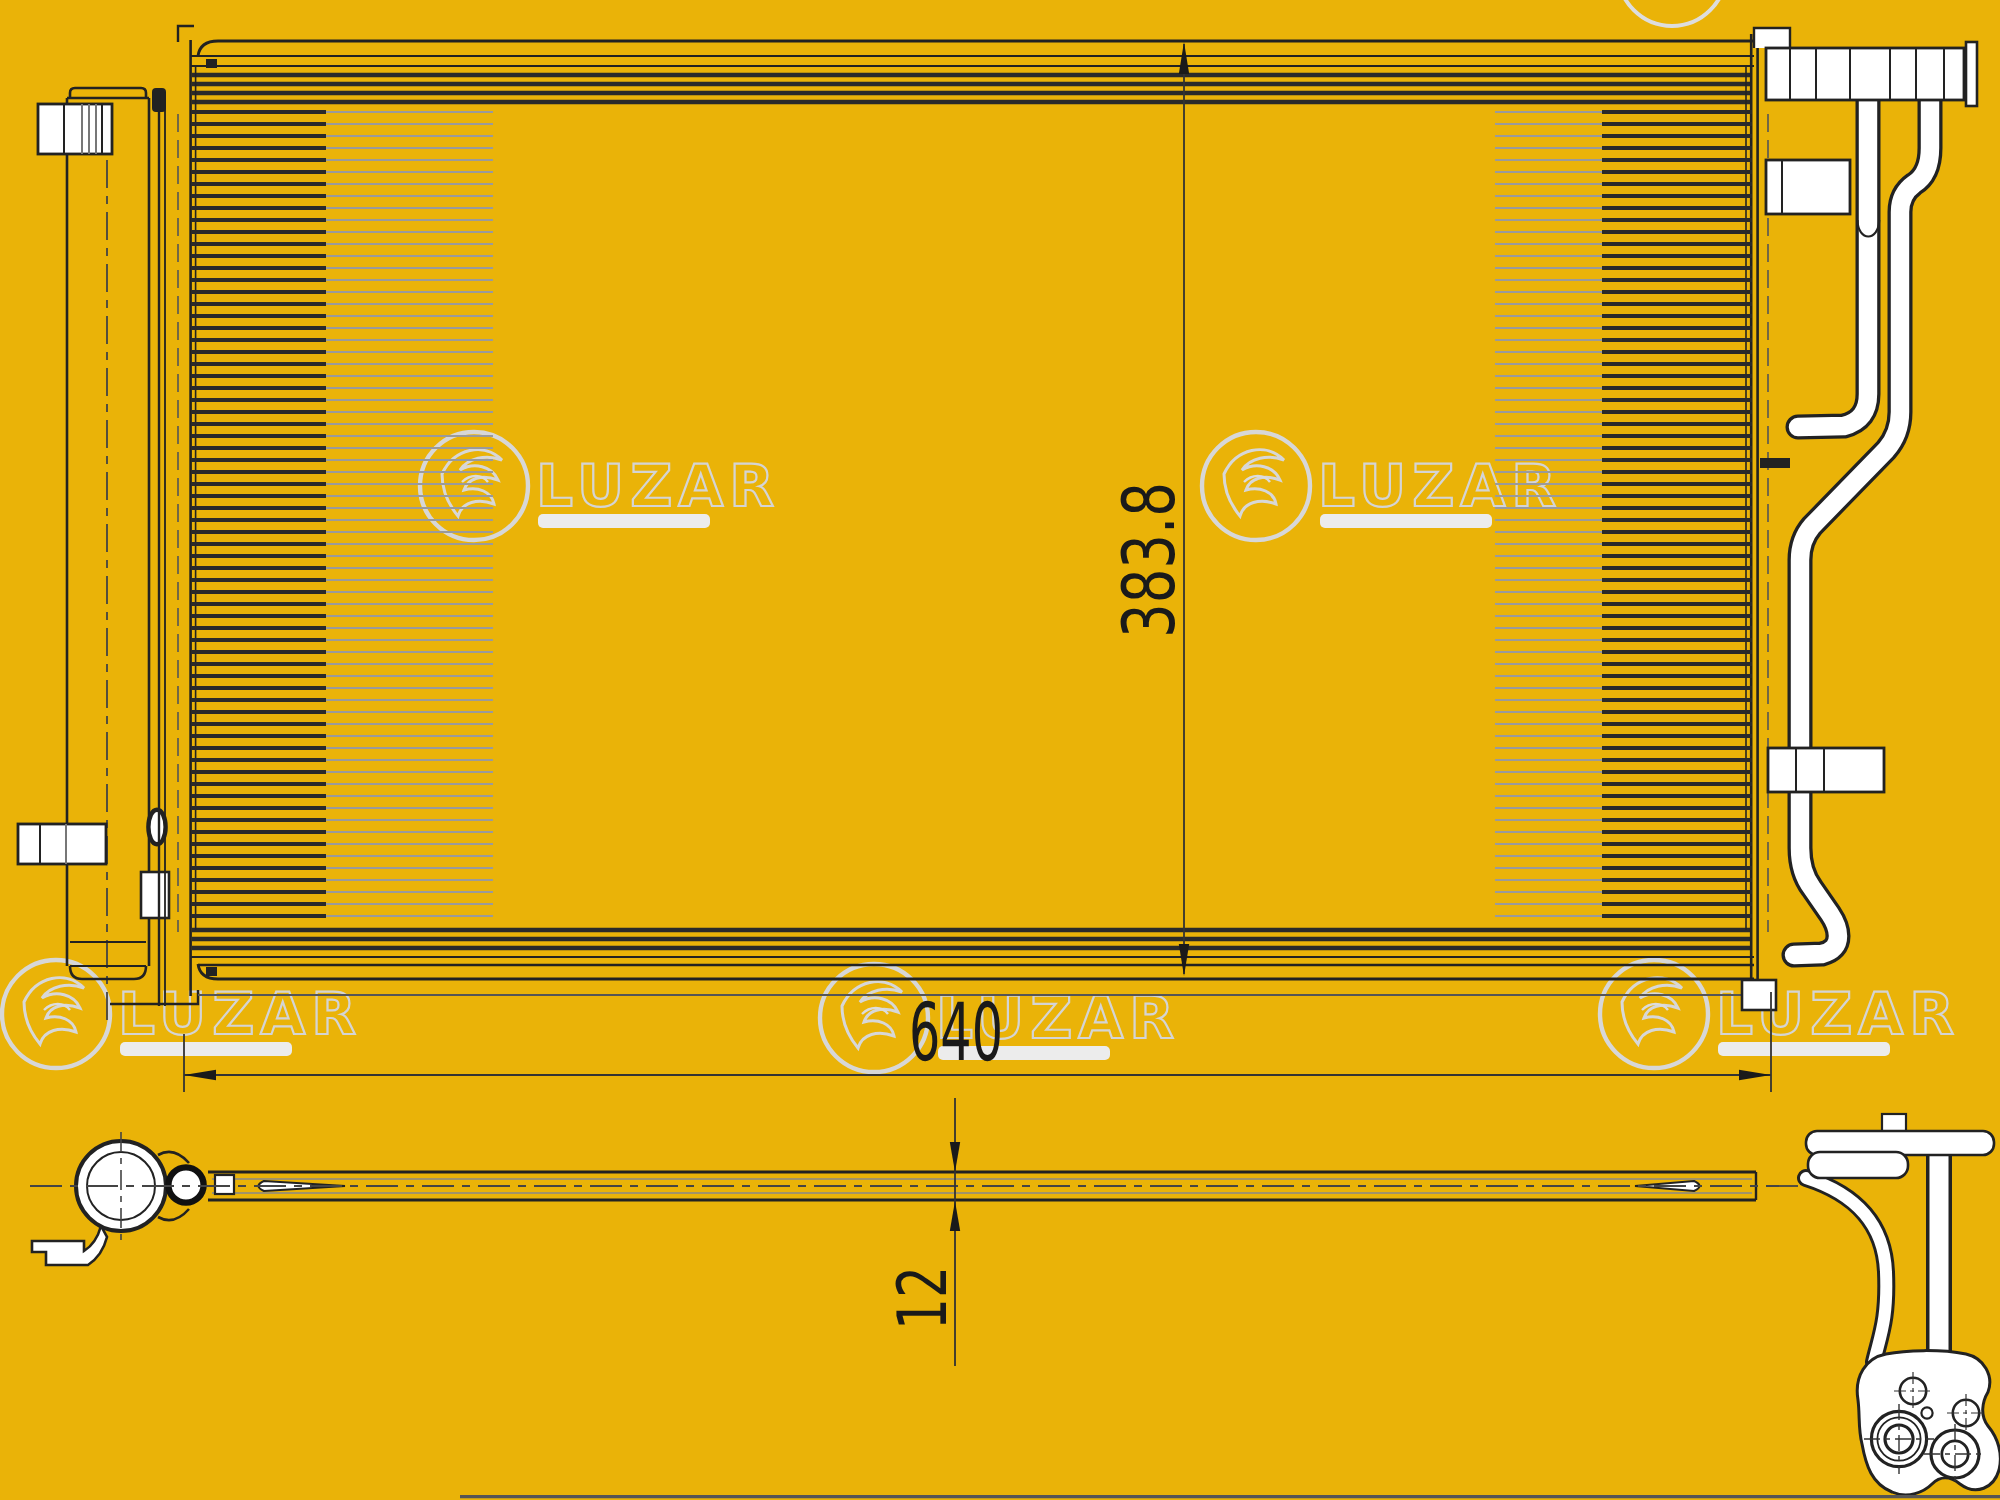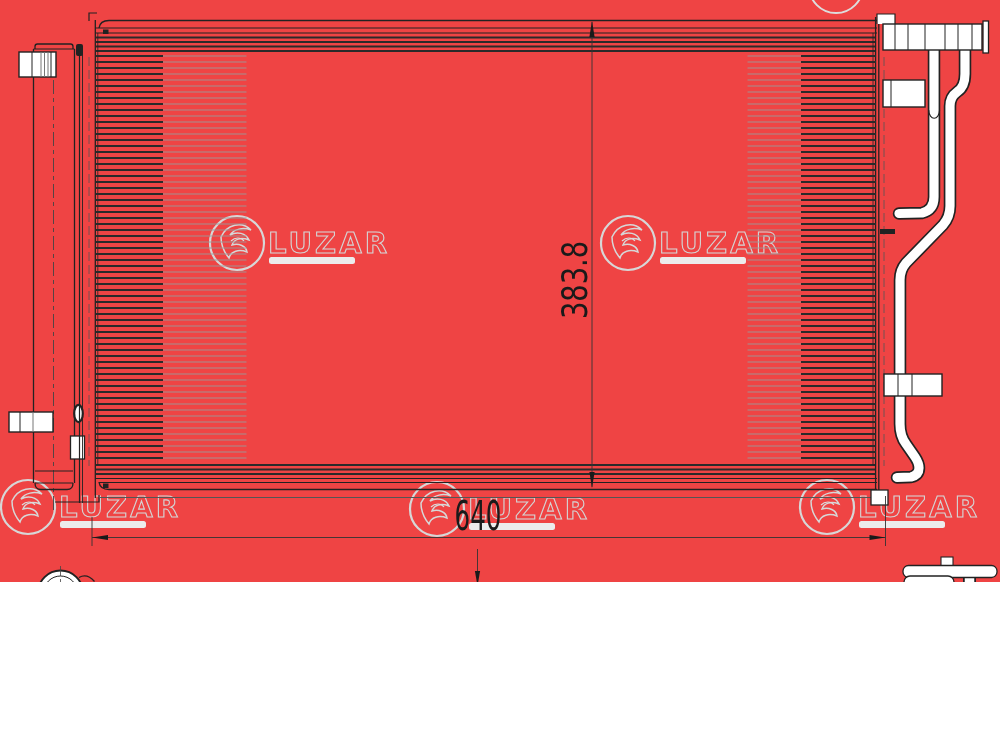--- a/index.html
+++ b/index.html
@@ -1,16 +1,16 @@
 <!DOCTYPE html>
 <html><head>
 <meta charset="utf-8">
 <style>
   html,body{margin:0;padding:0;background:#ffffff;}
-  .canvas{position:relative;width:1000px;height:582px;background:#ef4444;overflow:hidden;
+  .canvas{position:relative;width:1000px;height:750px;background:#eab308;overflow:hidden;
           font-family:"DejaVu Sans", sans-serif;}
   svg{display:block;}
   text.dim{fill:#1a1a1a;font-family:"DejaVu Sans", sans-serif;}
   .wm-text{fill:none;stroke:#d4d4d4;stroke-width:1.1;font-weight:bold;
            font-family:"DejaVu Sans", sans-serif;letter-spacing:3px;}
 </style>
 </head>
 <body>
 
 <div class="canvas">

